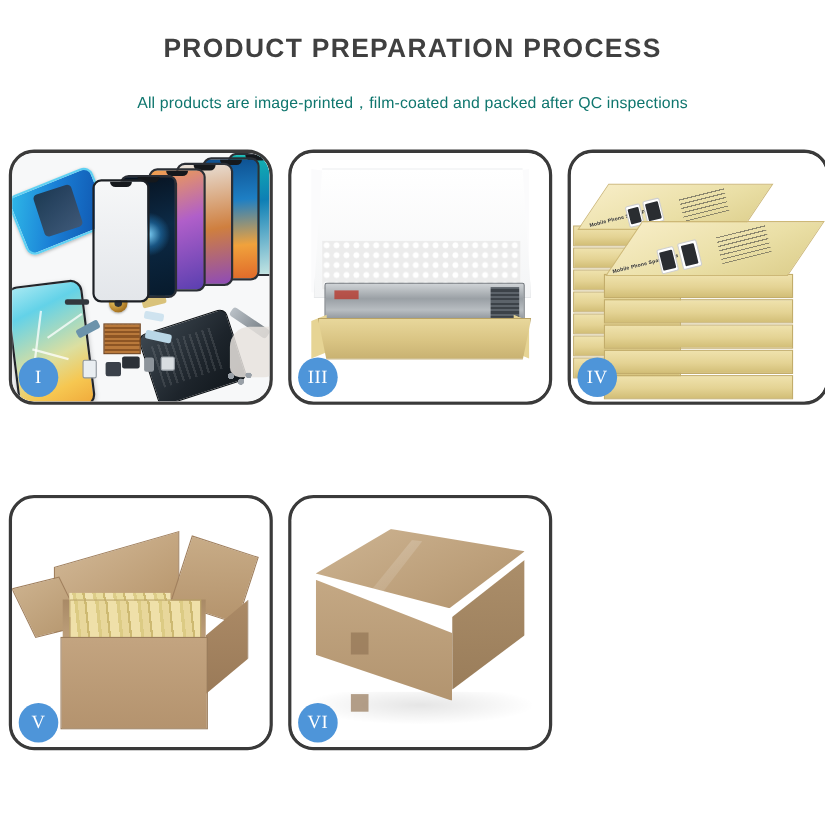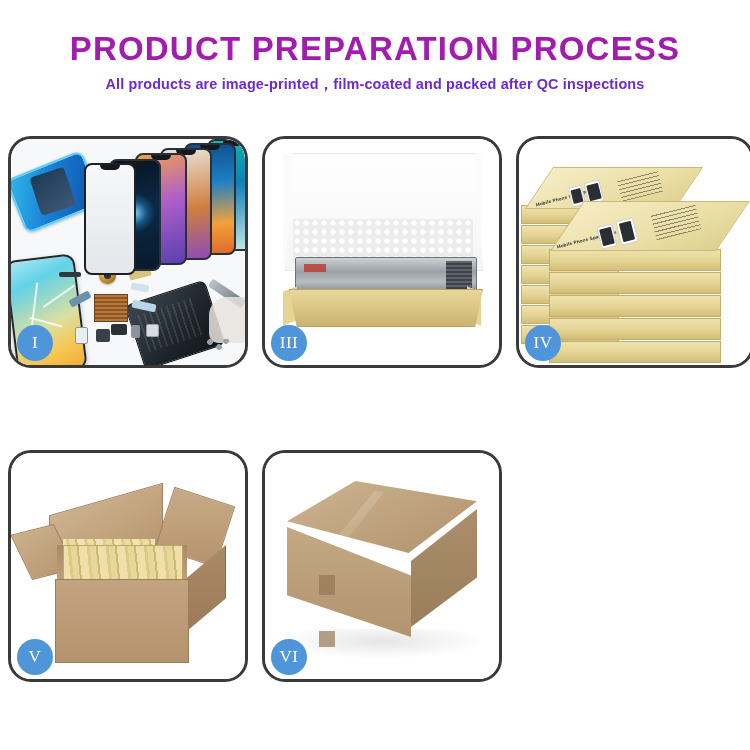--- a/index.html
+++ b/index.html
@@ -15,33 +15,33 @@
     color: #111;
     position: relative;
   }
 
   
   .header {
     text-align: center;
     padding-top: 32px;
   }
   .title {
-    font-size: 33px;
+    font-size: 24px;
     font-weight: 700;
     letter-spacing: 1.2px;
-    color: #a21caf;
+    color: #404040;
     line-height: 1.05;
     white-space: nowrap;
   }
   .subtitle {
-    margin-top: 8px;
+    margin-top: 27px;
     font-size: 14.4px;
-    font-weight: 700;
+    font-weight: 400;
     letter-spacing: 0.15px;
-    color: #6d28d9;
+    color: #0f766e;
     white-space: nowrap;
   }
 
   
   .grid {
     position: absolute;
     left: 8px;
     top: 136px;
     width: 738px;
     display: grid;

